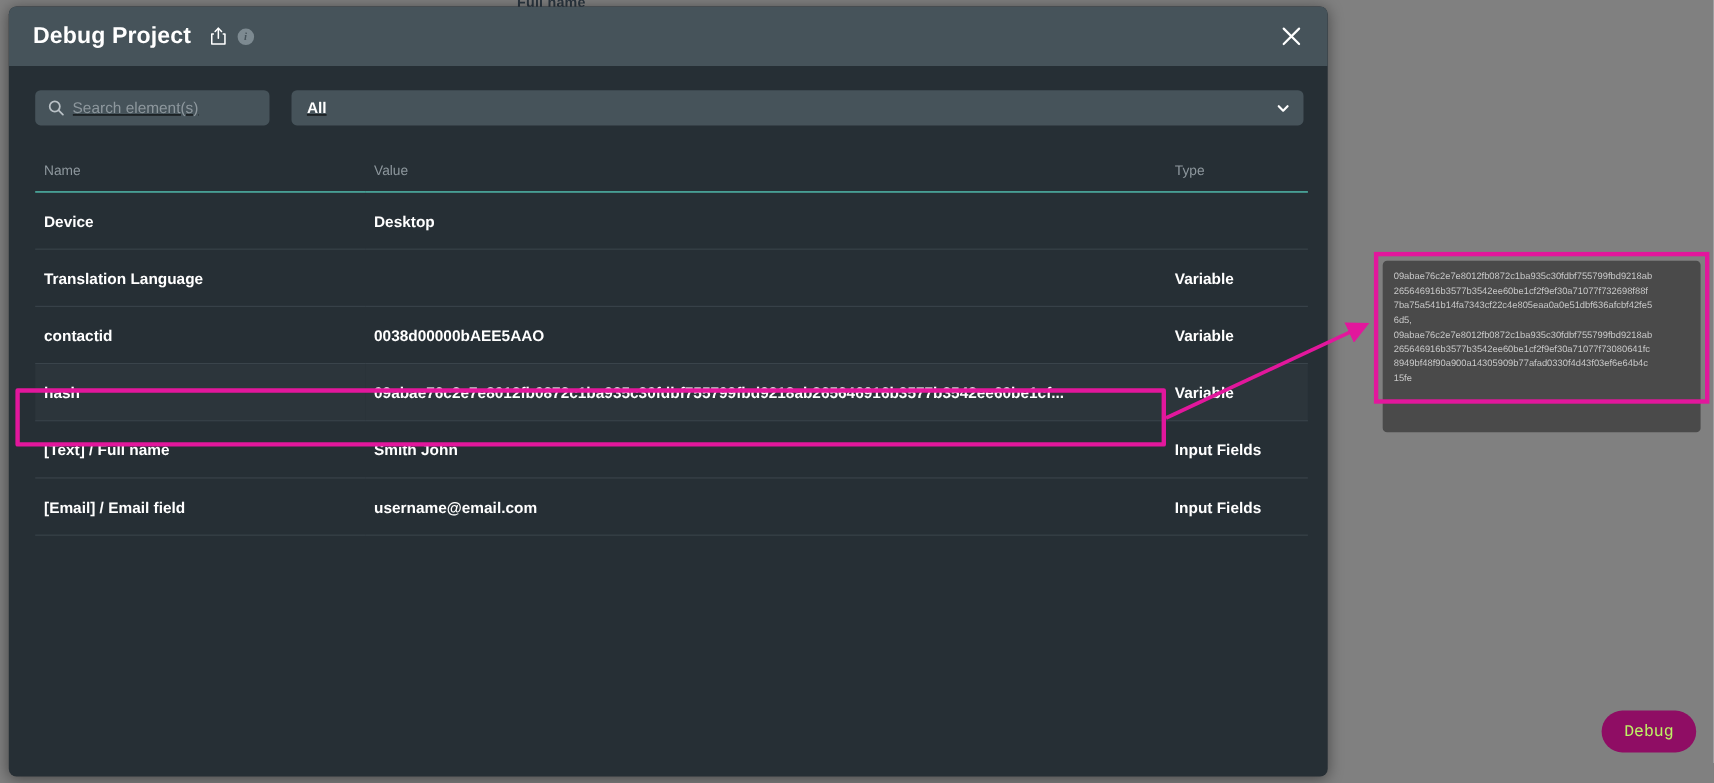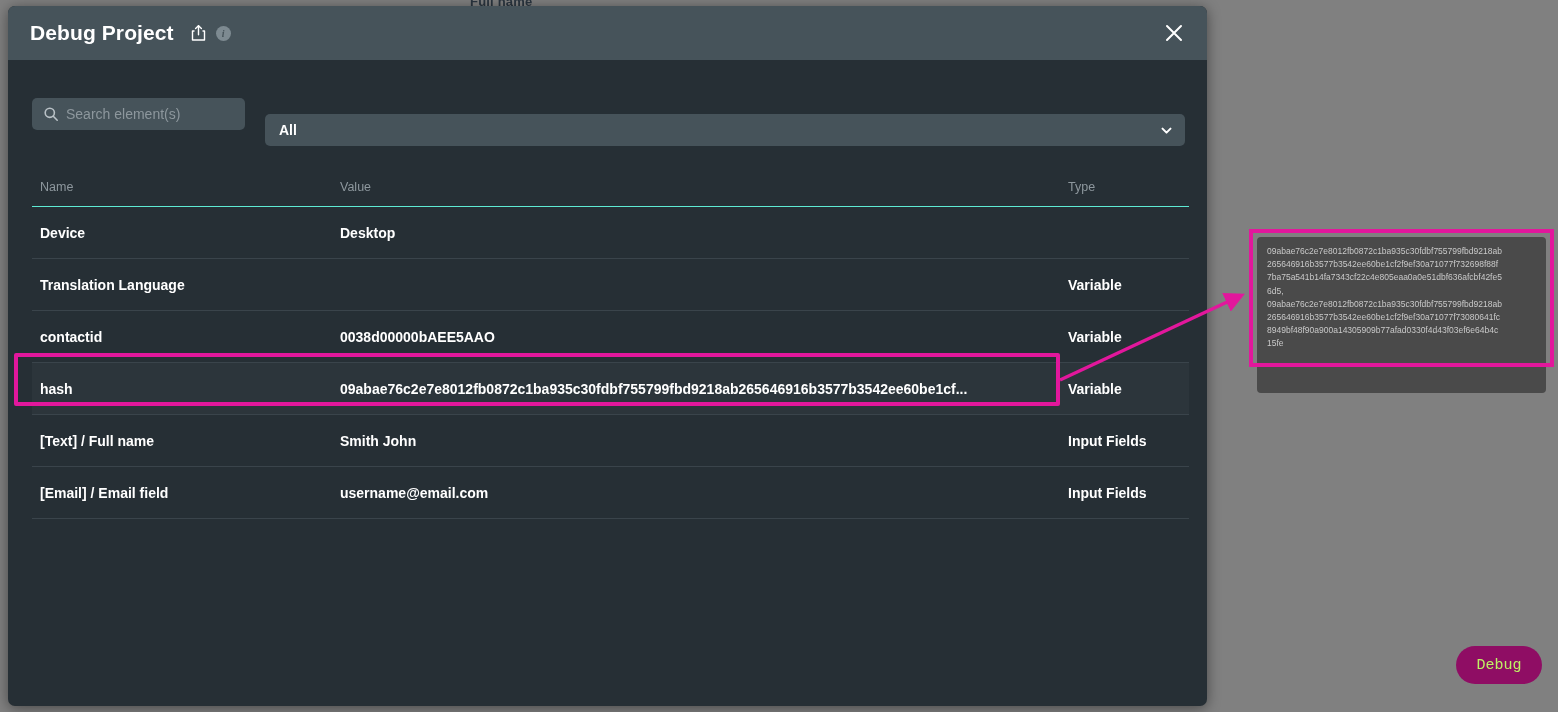--- a/index.html
+++ b/index.html
@@ -112,20 +112,21 @@
   }
   #close-button svg { display: block; }
 
   
   .controls {
     flex: 0 0 auto;
     display: flex;
     align-items: center;
     gap: 20px;
     padding: 22px 22px 0 24px;
+    text-decoration: underline;
   }
   .search-wrap {
     position: relative;
     width: 213px;
     height: 32px;
     background: #46535a;
     border-radius: 5px;
     display: flex;
     align-items: center;
     padding-left: 34px;
@@ -153,21 +154,20 @@
   .filter-wrap {
     position: relative;
     flex: 1;
     height: 32px;
     background: #46535a;
     border-radius: 5px;
     display: flex;
     align-items: center;
     padding: 0 30px 0 14px;
     cursor: pointer;
-    margin-top: 32px;
   }
   #filter-value {
     font-size: 14px;
     font-weight: bold;
     color: #ffffff;
   }
   #chevron-down-icon {
     position: absolute;
     right: 12px;
     top: 10px;

